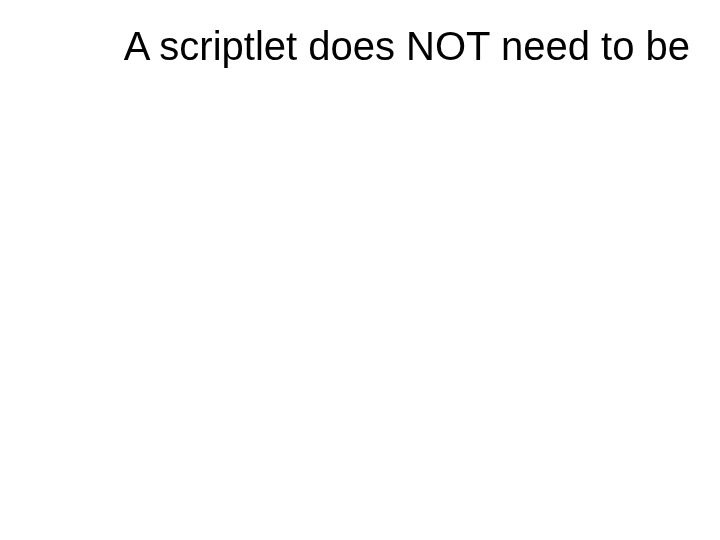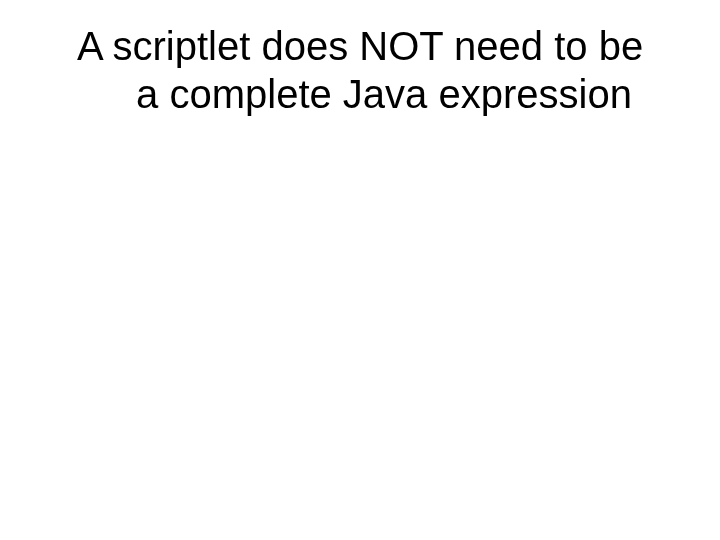--- a/index.html
+++ b/index.html
@@ -17,27 +17,26 @@
     .slide {
       width: 100%;
       height: 100%;
       padding: 22px 30px 30px 30px;
     }
     .title {
       font-size: 40px;
       font-weight: 400;
       color: #000000;
       line-height: 1.2;
-      text-align: center;
+      text-align: right;
     }
     .title-line2 {
       padding-left: 48px;
     }
   </style>
 </head>
 <body>
 
 <div class="slide">
   <div class="title">
     <div>A scriptlet does NOT need to be</div>
-    <div class="title-line2">a complete Java expression</div>
   </div>
 </div>
 
 </body></html>

